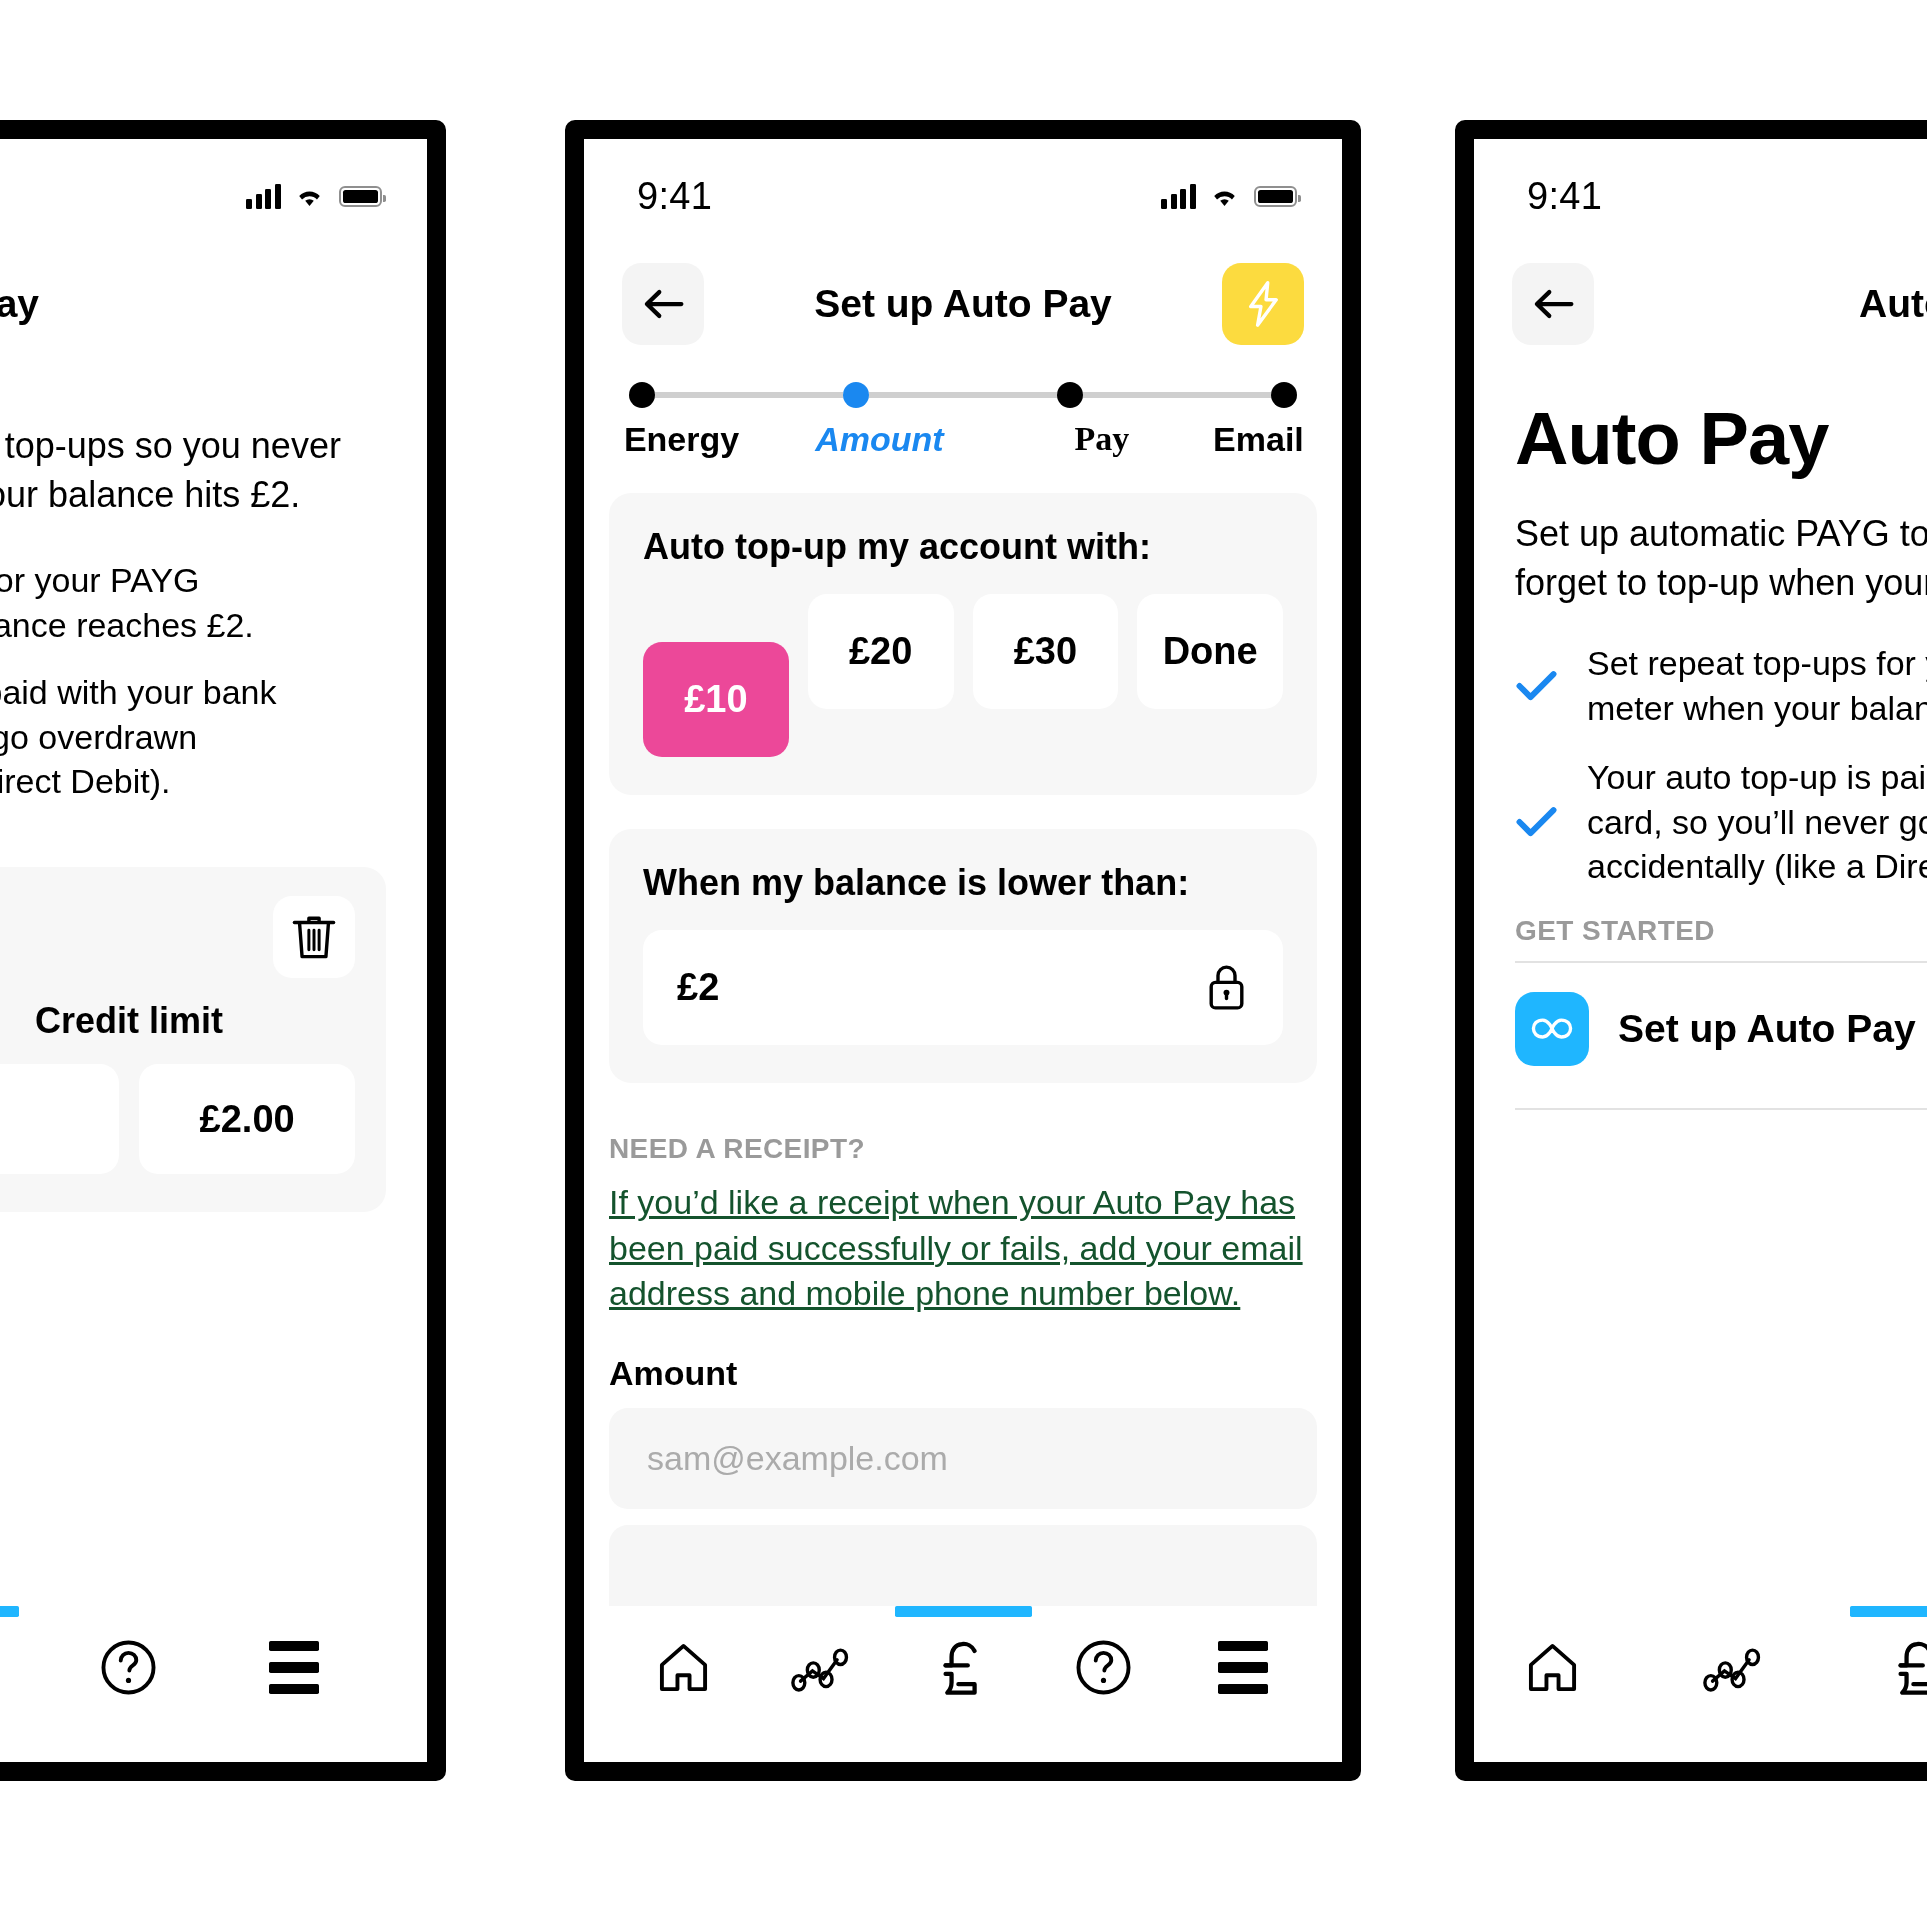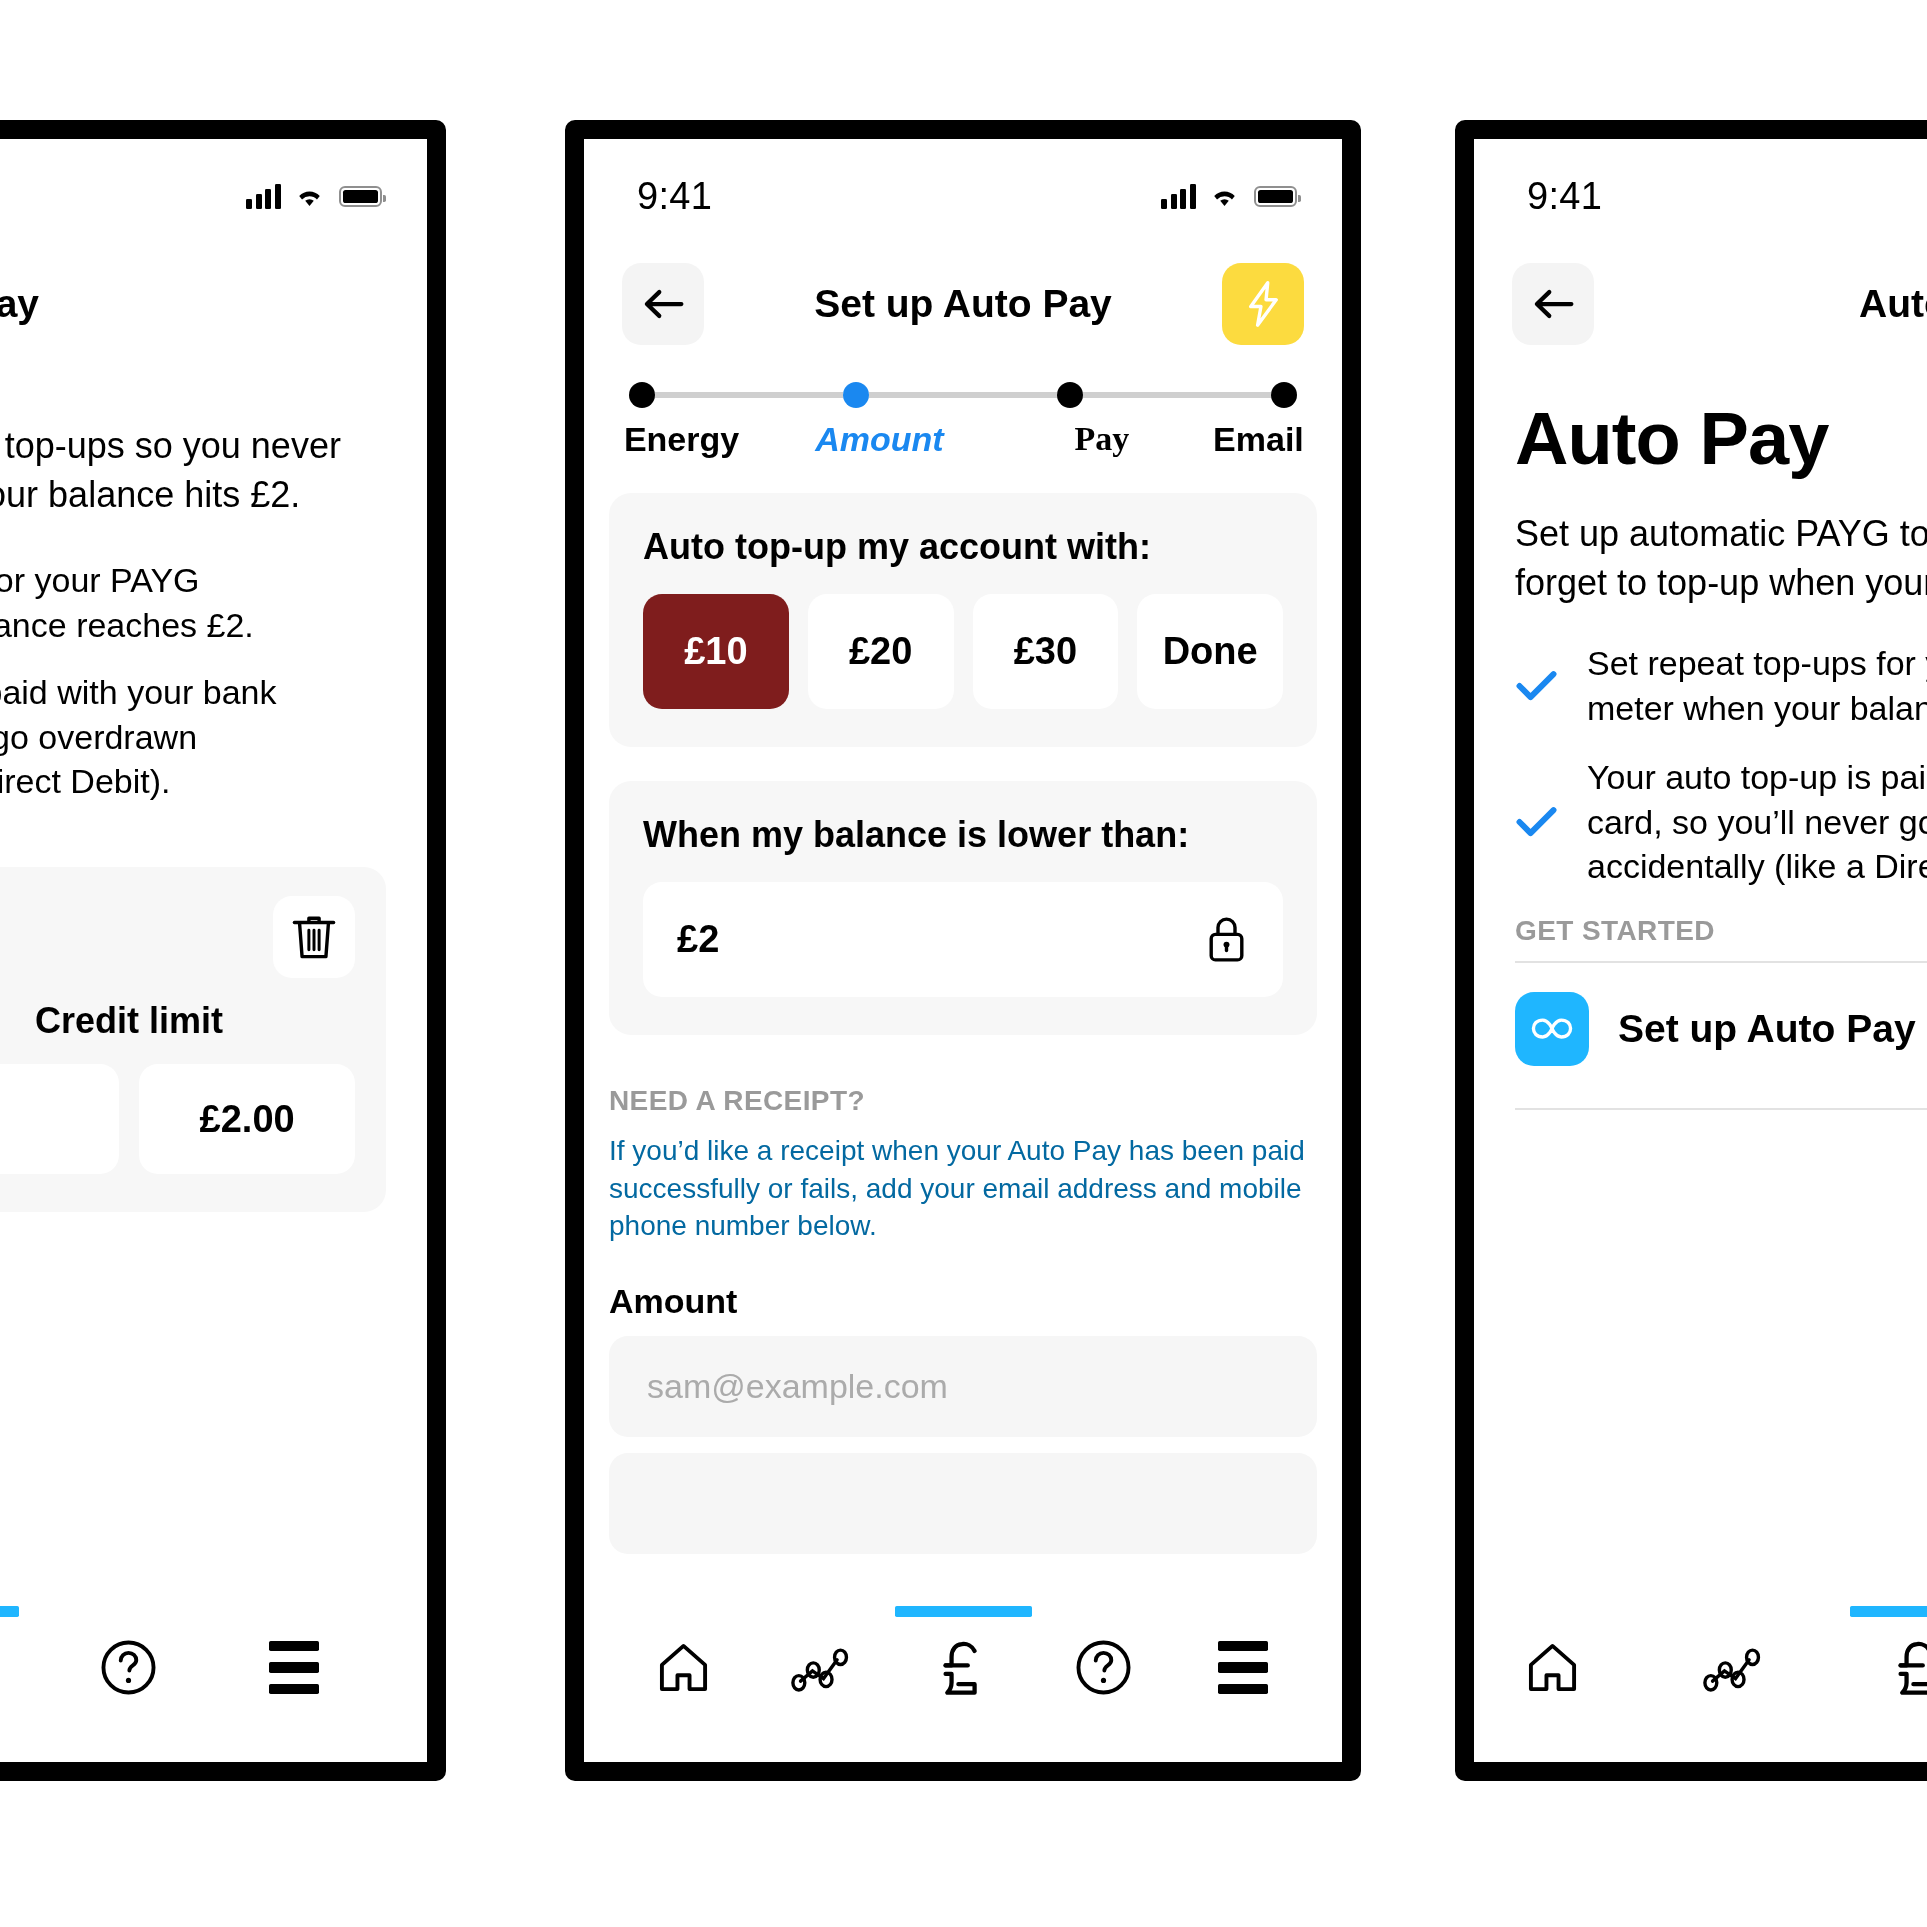--- a/index.html
+++ b/index.html
@@ -82,33 +82,33 @@
     background:#f7f7f7; border-radius:22px; padding: 33px 34px 38px 34px;
     margin-top: 34px;
   }
   .card-title { font-size:36px; font-weight:700; color:#000; }
   .amt-row { display:flex; gap:19px; margin-top: 26px; }
   .amt {
     flex:1 1 0; height:115px; border-radius:19px; background:#ffffff;
     display:flex; align-items:center; justify-content:center;
     font-size:38px; font-weight:700; color:#000;
   }
-  .amt.selected { background:#7f1d1d; color:#ffffff; }
+  .amt.selected { background:#ec4899; color:#ffffff;margin-top:48px; }
   .field {
     margin-top: 26px; height:115px; border-radius:19px; background:#ffffff;
     display:flex; align-items:center; justify-content:space-between;
     padding: 0 34px; font-size:38px; font-weight:700; color:#000;
   }
 
   
   .sec-label {
     margin-top: 50px; font-size:28px; font-weight:700; color:#9a9a9a;
     letter-spacing:0.4px;
   }
-  .para { margin-top: 15.4px; font-size:28px; line-height:1.33; color:#0369a1; }
+  .para { margin-top: 15.4px; font-size:34px; line-height:1.33; color:#14532d;text-decoration:underline; }
   .form-label { margin-top: 38px; font-size:34px; font-weight:700; color:#000; }
   .input {
     margin-top: 15.4px; height:101px; border-radius:19px; background:#f6f6f6;
     display:flex; align-items:center; padding: 0 38px;
     font-size:34px; color:#ababab;
   }
 
   
   .big-title { margin-top: 48px; font-size: 74px; font-weight:700; color:#000; letter-spacing:-0.9px;}
   .lede { margin-top: 29px; font-size:36px; line-height:1.36; color:#000; }

